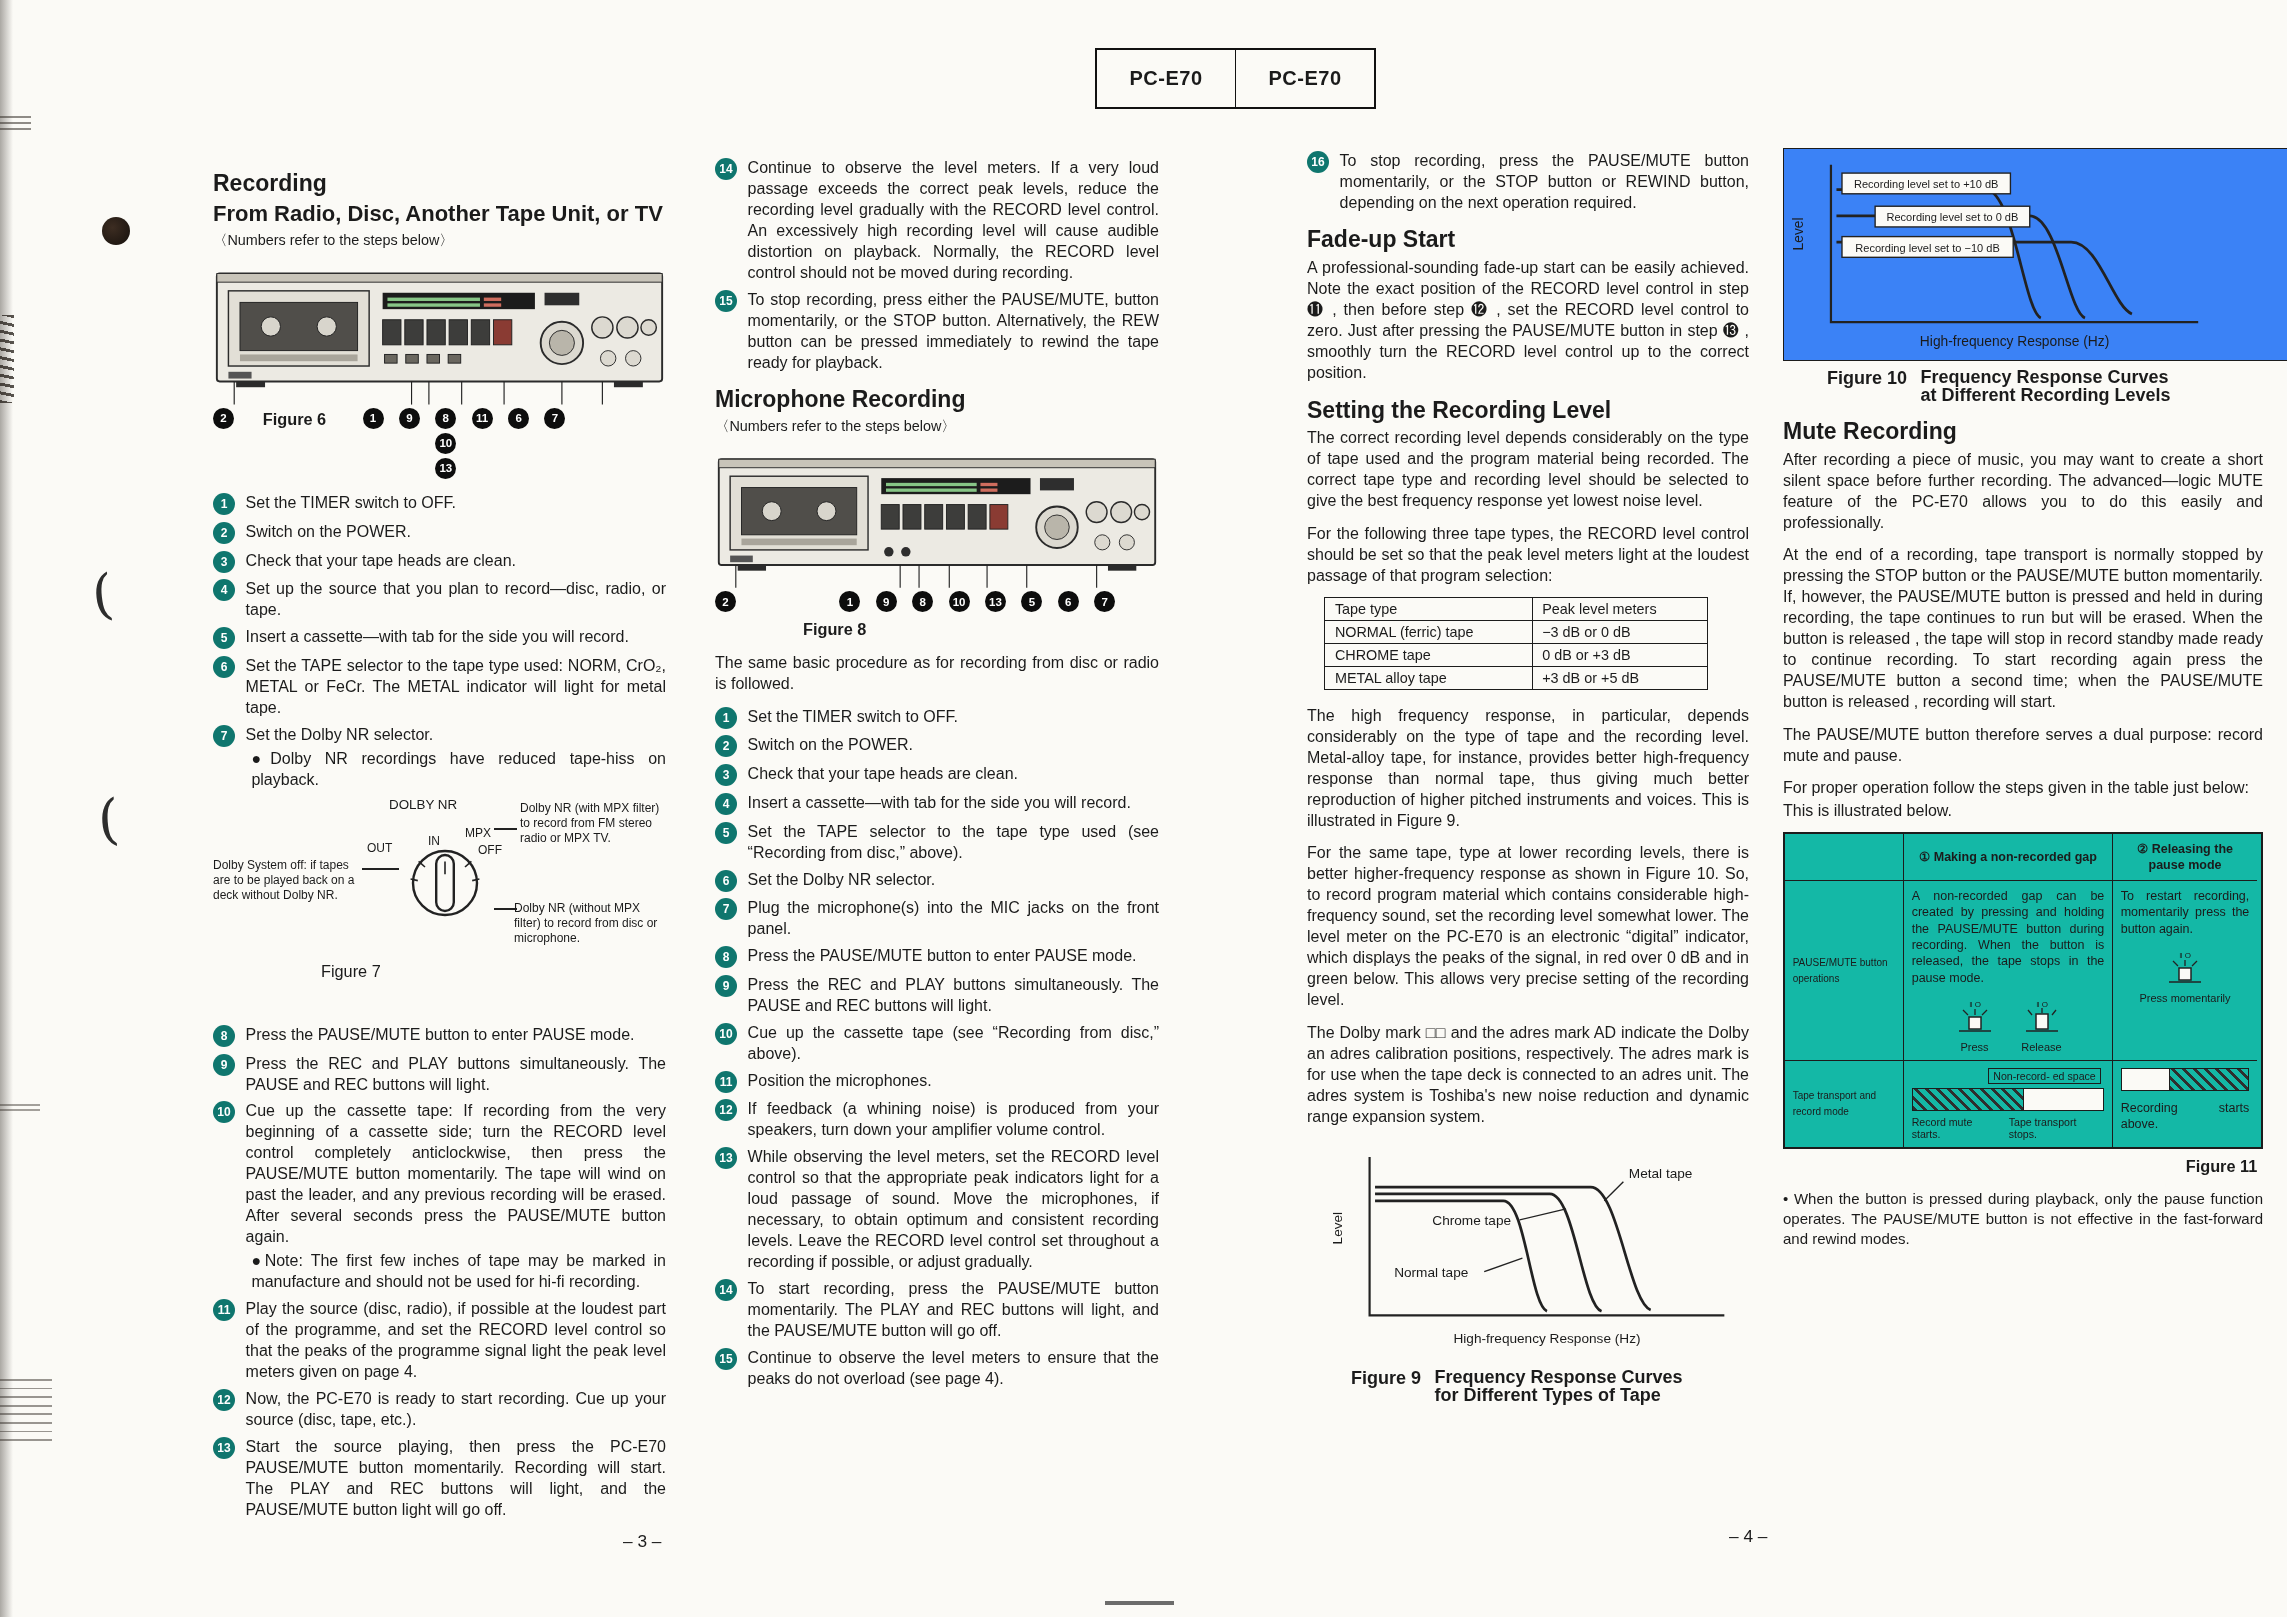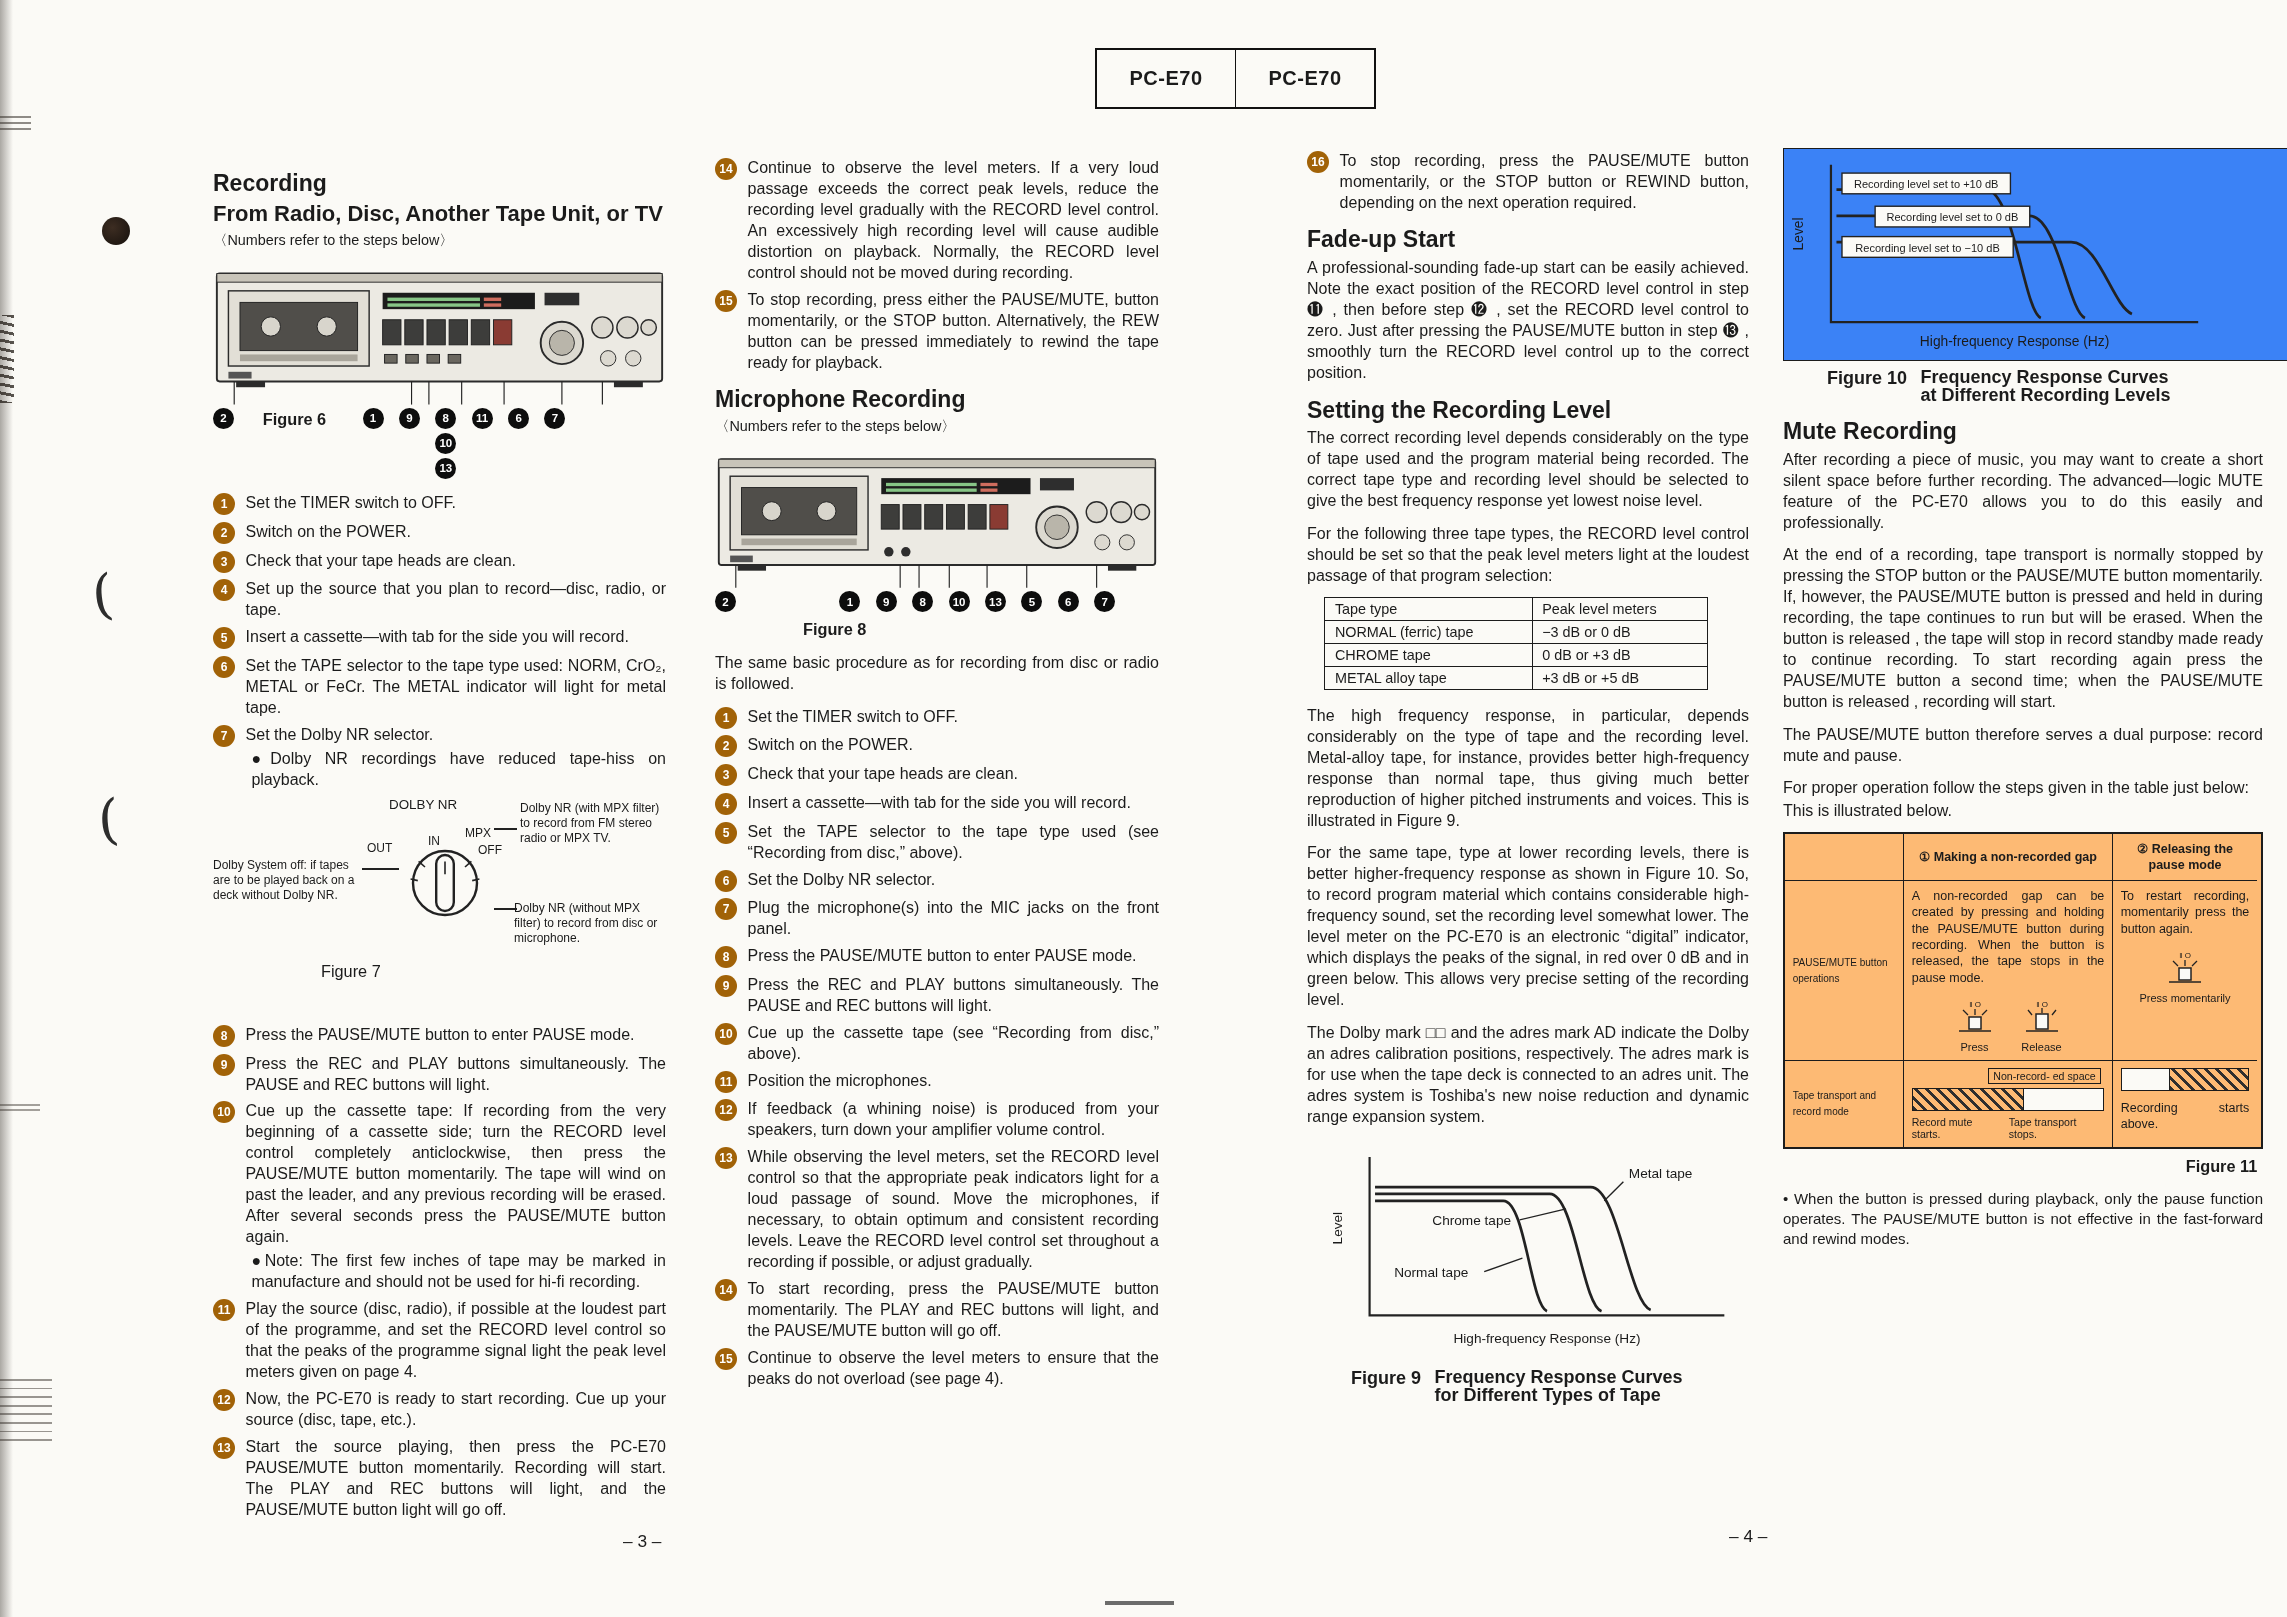--- a/index.html
+++ b/index.html
@@ -37,21 +37,21 @@
   .col4 { left:1783px; top:142px; width:480px; }
 
   h2.sec { font-size:23px; font-weight:bold; margin:13.4px 0 3.8px; }
   h3.sub { font-size:22px; font-weight:bold; margin:0 0 3.8px; }
   .hint { font-size:14.4px; margin:1.9px 0 9.6px; }
   .para { font-size:16px; line-height:21px; text-align:justify; margin-bottom:11.5px; }
 
   
   .steps { margin-bottom:7.7px; }
   .step { display:flex; gap:10.6px; margin-bottom:5.8px; }
-  .stepnum { flex:0 0 auto; width:22px; height:22px; border-radius:50%; background:#a16207; color:#fff;
+  .stepnum { flex:0 0 auto; width:22px; height:22px; border-radius:50%; background:#0f766e; color:#fff;
     font-size:12px; font-weight:bold; display:flex; align-items:center; justify-content:center; margin-top:1px; }
   .steptext { flex:1; font-size:16px; line-height:21px; text-align:justify; }
   .step-note { margin-top:2.9px; padding-left:5.8px; }
 
   
   figure { margin:5.8px 0 13.4px; }
   .deck { width:100%; display:block; }
   .callouts { display:flex; align-items:flex-start; gap:15.4px; margin-top:1.9px; }
   .co { flex:0 0 auto; width:21px; height:21px; border-radius:50%; background:#0d0d0d; color:#fff;
     font-size:11.5px; font-weight:bold; display:inline-flex; align-items:center; justify-content:center; }
@@ -86,21 +86,21 @@
 
   
   .graphfig svg text { font-family:"Liberation Sans", sans-serif; fill:#1b1b1b; }
   .g9 { width:423px; margin-left:7.7px; }
   .g10box { border:1.9px solid #1c1c1c; width:508px; padding:1.9px 0; background:#3b82f6; }
   .g10 { width:428px; display:block; }
   .graphcap { display:flex; gap:13.4px; font-weight:bold; font-size:18px; margin:7.7px 0 0 44px; }
   .graphcap .gtxt { width:252px; line-height:18px; }
 
   
-  .f11 { display:grid; grid-template-columns:119px 209px 144px; border:2.4px solid #1c1c1c; background:#fdba74; }
+  .f11 { display:grid; grid-template-columns:119px 209px 144px; border:2.4px solid #1c1c1c; background:#14b8a6; }
   .f11 > div { border-right:1.4px solid #1c1c1c; border-bottom:1.4px solid #1c1c1c; padding:6.7px 7.7px; }
   .f11 > div:nth-child(3n) { border-right:none; }
   .f11 > div:nth-child(n+7) { border-bottom:none; }
   .f11-h { font-weight:bold; font-size:12.5px; text-align:center; line-height:16.3px; display:flex; align-items:center; justify-content:center; }
   .f11-label { font-size:10px; line-height:16px; display:flex; align-items:center; }
   .f11-cell { font-size:12.5px; }
   .f11-cell p { font-size:12.5px; line-height:16.3px; text-align:justify; }
   .btnrow { display:flex; gap:23px; justify-content:center; margin-top:13.4px; }
   .btnicon { text-align:center; }
   .btnicon svg { width:44px; height:40px; display:block; margin:0 auto; }

